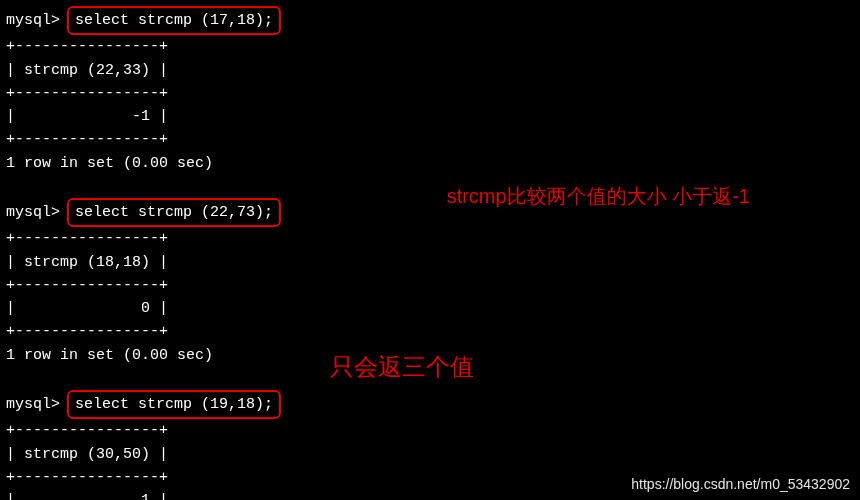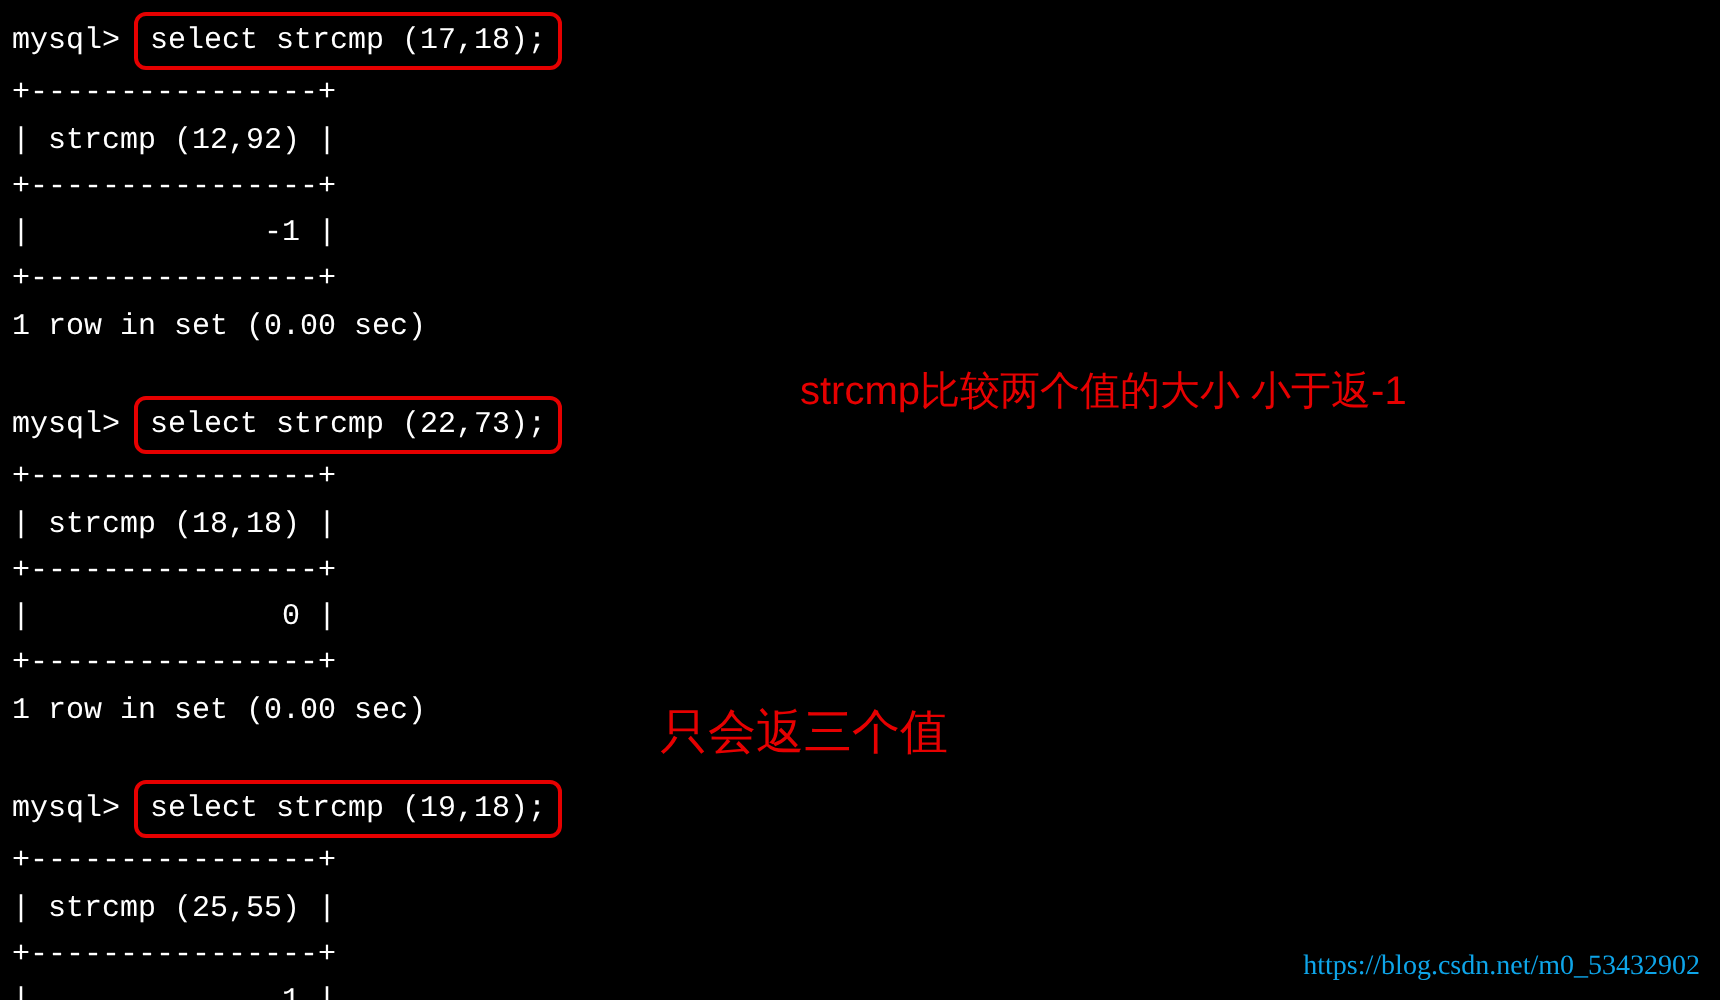--- a/index.html
+++ b/index.html
@@ -24,57 +24,57 @@
       margin-left: -2px;
       text-align: center;
     }
     .inner-pad { display: inline-block; }
     .annot {
       position: absolute;
       color: #e60000;
       font-family: 'Microsoft YaHei', 'SimHei', sans-serif;
       font-size: 20px;
       line-height: 1.6;
-      text-align: left;
+      text-align: right;
     }
     .annot1 { left: 400px; top: 180px; width: 350px; }
     .annot2 { left: 330px; top: 348px; font-size: 24px; }
     .watermark {
       position: absolute;
       right: 10px;
       bottom: 8px;
-      color: #0ea5e9;
-      font-family: Liberation Serif, serif;
+      color: #e5e5e5;
+      font-family: Liberation Sans, sans-serif;
       font-size: 14px;
     }
   </style>
 </head>
 <body>
 
 <div class="line"><span class="prompt">mysql&gt;</span> <span class="hl"><span class="inner-pad">select strcmp (17,18);</span></span></div>
 <div class="line">+----------------+</div>
-<div class="line">| <span>strcmp (12,92)</span> |</div>
+<div class="line">| <span>strcmp (22,33)</span> |</div>
 <div class="line">+----------------+</div>
 <div class="line">|             <span>-1</span> |</div>
 <div class="line">+----------------+</div>
 <div class="line">1 row in set (0.00 sec)</div>
 <div class="line">&nbsp;</div>
 
 <div class="line"><span class="prompt">mysql&gt;</span> <span class="hl"><span class="inner-pad">select strcmp (22,73);</span></span></div>
 <div class="line">+----------------+</div>
 <div class="line">| <span>strcmp (18,18)</span> |</div>
 <div class="line">+----------------+</div>
 <div class="line">|              <span>0</span> |</div>
 <div class="line">+----------------+</div>
 <div class="line">1 row in set (0.00 sec)</div>
 <div class="line">&nbsp;</div>
 
 <div class="line"><span class="prompt">mysql&gt;</span> <span class="hl"><span class="inner-pad">select strcmp (19,18);</span></span></div>
 <div class="line">+----------------+</div>
-<div class="line">| <span>strcmp (25,55)</span> |</div>
+<div class="line">| <span>strcmp (30,50)</span> |</div>
 <div class="line">+----------------+</div>
 <div class="line">|              <span>1</span> |</div>
 
 <div class="annot annot1">
   <div>strcmp比较两个值的大小 小于返-1</div>
 </div>
 <div class="annot annot2">只会返三个值</div>
 
 <div class="watermark">https://blog.csdn.net/m0_53432902</div>
 

